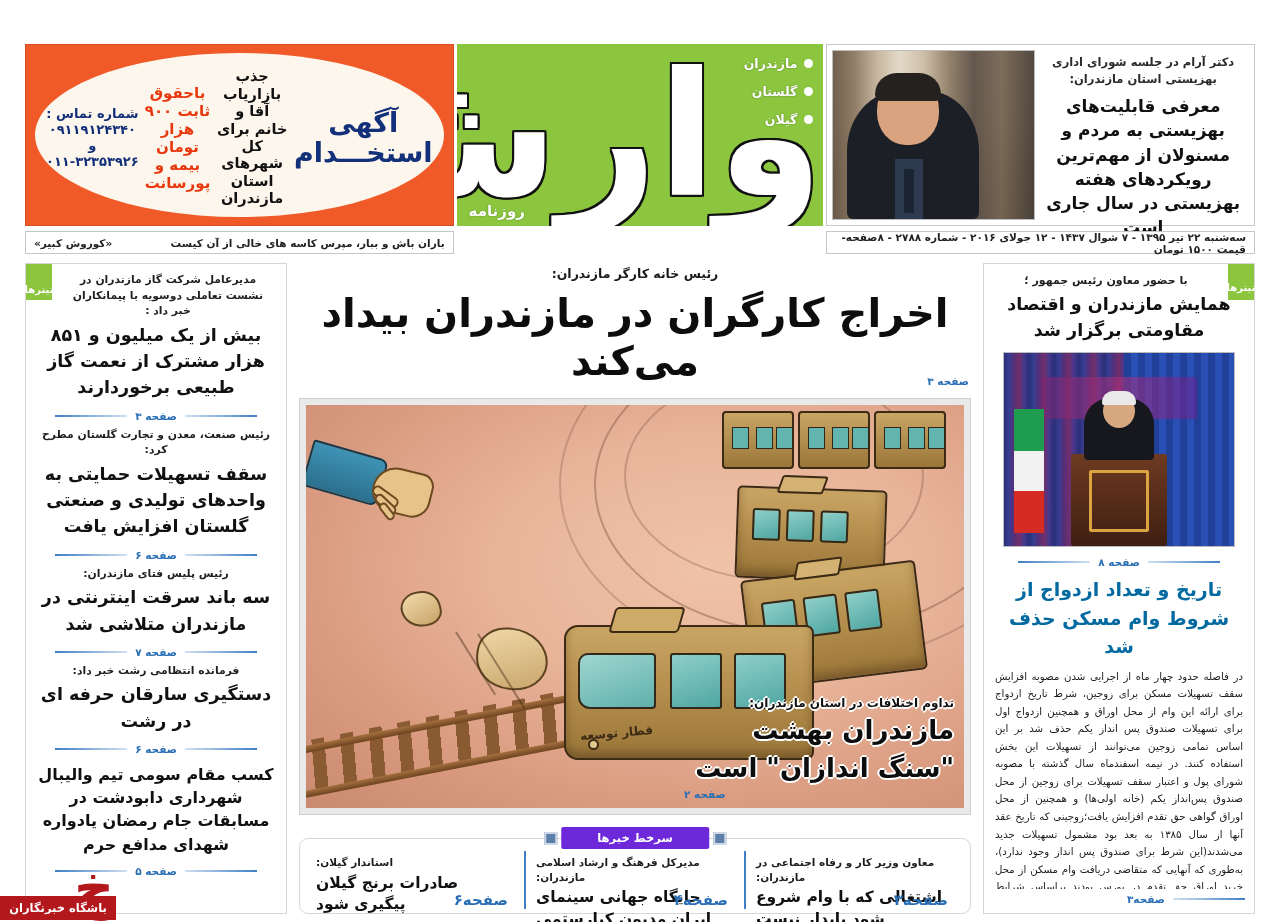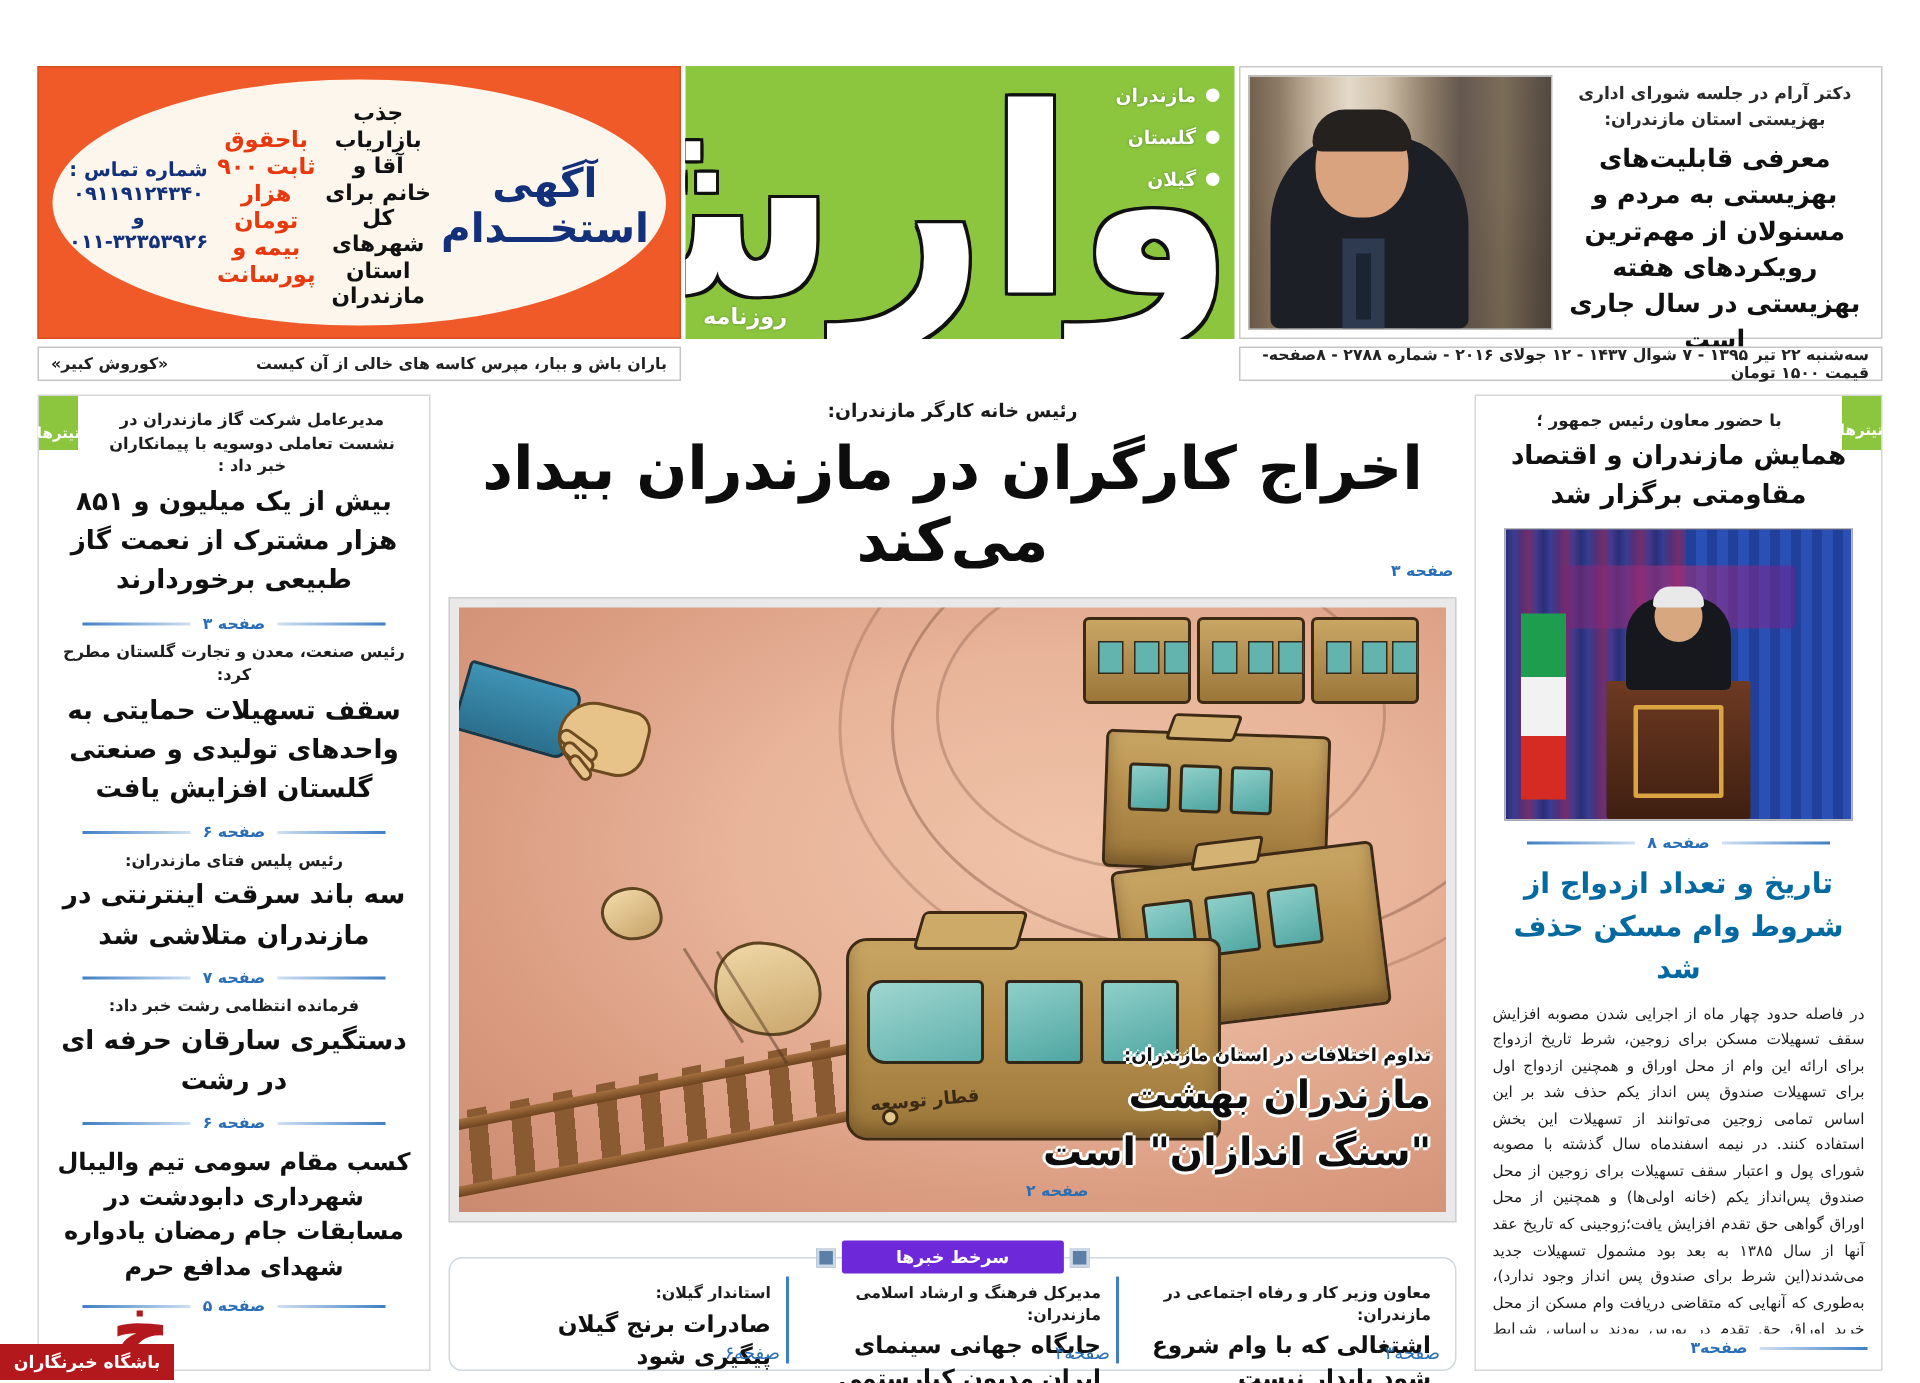--- a/index.html
+++ b/index.html
@@ -545,31 +545,31 @@
   .strip-box {
     position: absolute;
     top: 11px; left: 0; right: 0; bottom: 0;
     border: 1px solid #cfd8e0; border-radius: 9px;
     background: #fff;
     display: flex; flex-direction: row;
     padding: 12px 6px 4px 6px;
   }
   .strip-item {
     flex: 1; padding: 4px 10px 0 10px;
-    text-align: right; position: relative;
+    text-align: left; position: relative;
   }
   .strip-item + .strip-item { border-right: 2px solid #3f7fc4; }
   .si-kicker { font-size: 10.5px; color: #1d1d1d; font-weight: 600; line-height: 1.4; }
   .si-head {
     font-size: 15.5px; font-weight: 800; color: #111;
     line-height: 1.4; margin-top: 3px; letter-spacing: -0.3px;
   }
   .si-page {
-    position: absolute; bottom: 0px; right: 4px;
-    font-size: 12px; color: #2a6fb5; font-weight: 400;
+    position: absolute; bottom: 0px; right: 16px;
+    font-size: 15px; color: #2a6fb5; font-weight: 700;
   }
 
   
   .col-left {
     width: 262px;
     border: 1px solid #d6d6d6;
     background: #fff;
     padding: 7px 9px 6px 9px;
     position: relative;
     display: flex; flex-direction: column;

